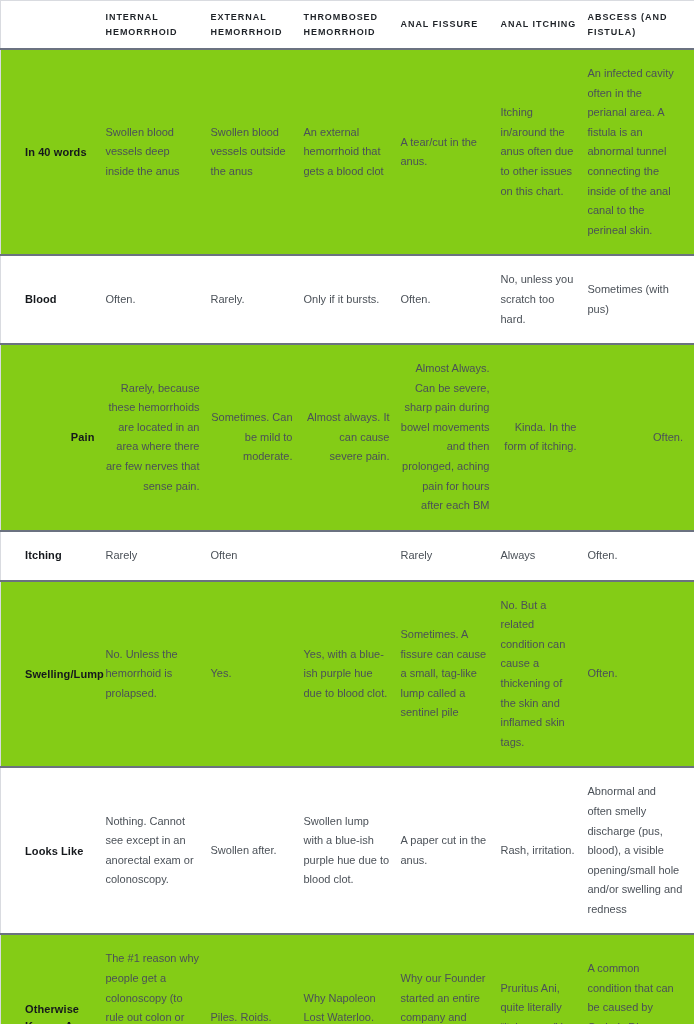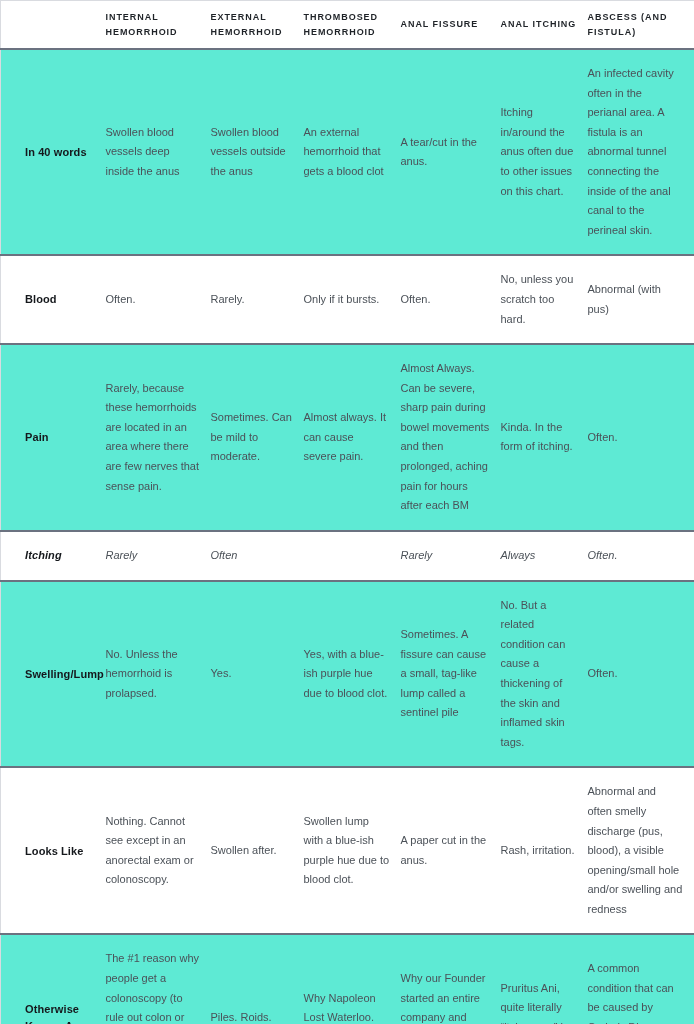--- a/index.html
+++ b/index.html
@@ -73,31 +73,31 @@
   }
   tbody td.row-label {
     font-weight: bold;
     color: #15181c;
     font-size: 11px;
     line-height: 1.5;
     padding-left: 24px;
     letter-spacing: 0.1px;
   }
   tbody tr.shaded td {
-    background: #5eead4;
+    background: #84cc16;
   }
   tbody tr.plain td {
     background: #ffffff;
   }
 
   
   tr[data-rowkey="in40"] td      { height: 188px; }
   tr[data-rowkey="blood"] td     { height: 76px;  }
-  tr[data-rowkey="pain"] td      { height: 181px; }
-  tr[data-rowkey="itching"] td   { height: 50px; font-style: italic;  }
+  tr[data-rowkey="pain"] td      { height: 181px; text-align: right; }
+  tr[data-rowkey="itching"] td   { height: 50px;  }
   tr[data-rowkey="swelling"] td  { height: 157px; }
   tr[data-rowkey="looks"] td     { height: 158px; margin-top: 36px; }
   tr[data-rowkey="known"] td     { height: 165px; }
 
   .cell-text {
     display: block;
   }
 </style>
 </head>
 <body>
@@ -158,21 +158,21 @@
       <td>
           <span class="cell-text">Only if it bursts.</span>
         </td>
       <td>
           <span class="cell-text">Often.</span>
         </td>
       <td>
           <span class="cell-text">No, unless you scratch too hard.</span>
         </td>
       <td>
-          <span class="cell-text">Abnormal (with pus)</span>
+          <span class="cell-text">Sometimes (with pus)</span>
         </td>
     </tr>
 
     <tr class="shaded" data-rowkey="pain">
       <td class="row-label">Pain</td>
       <td>
           <span class="cell-text">Rarely, because these hemorrhoids are located in an area where there are few nerves that sense pain.</span>
         </td>
       <td>
           <span class="cell-text">Sometimes. Can be mild to moderate.</span>

